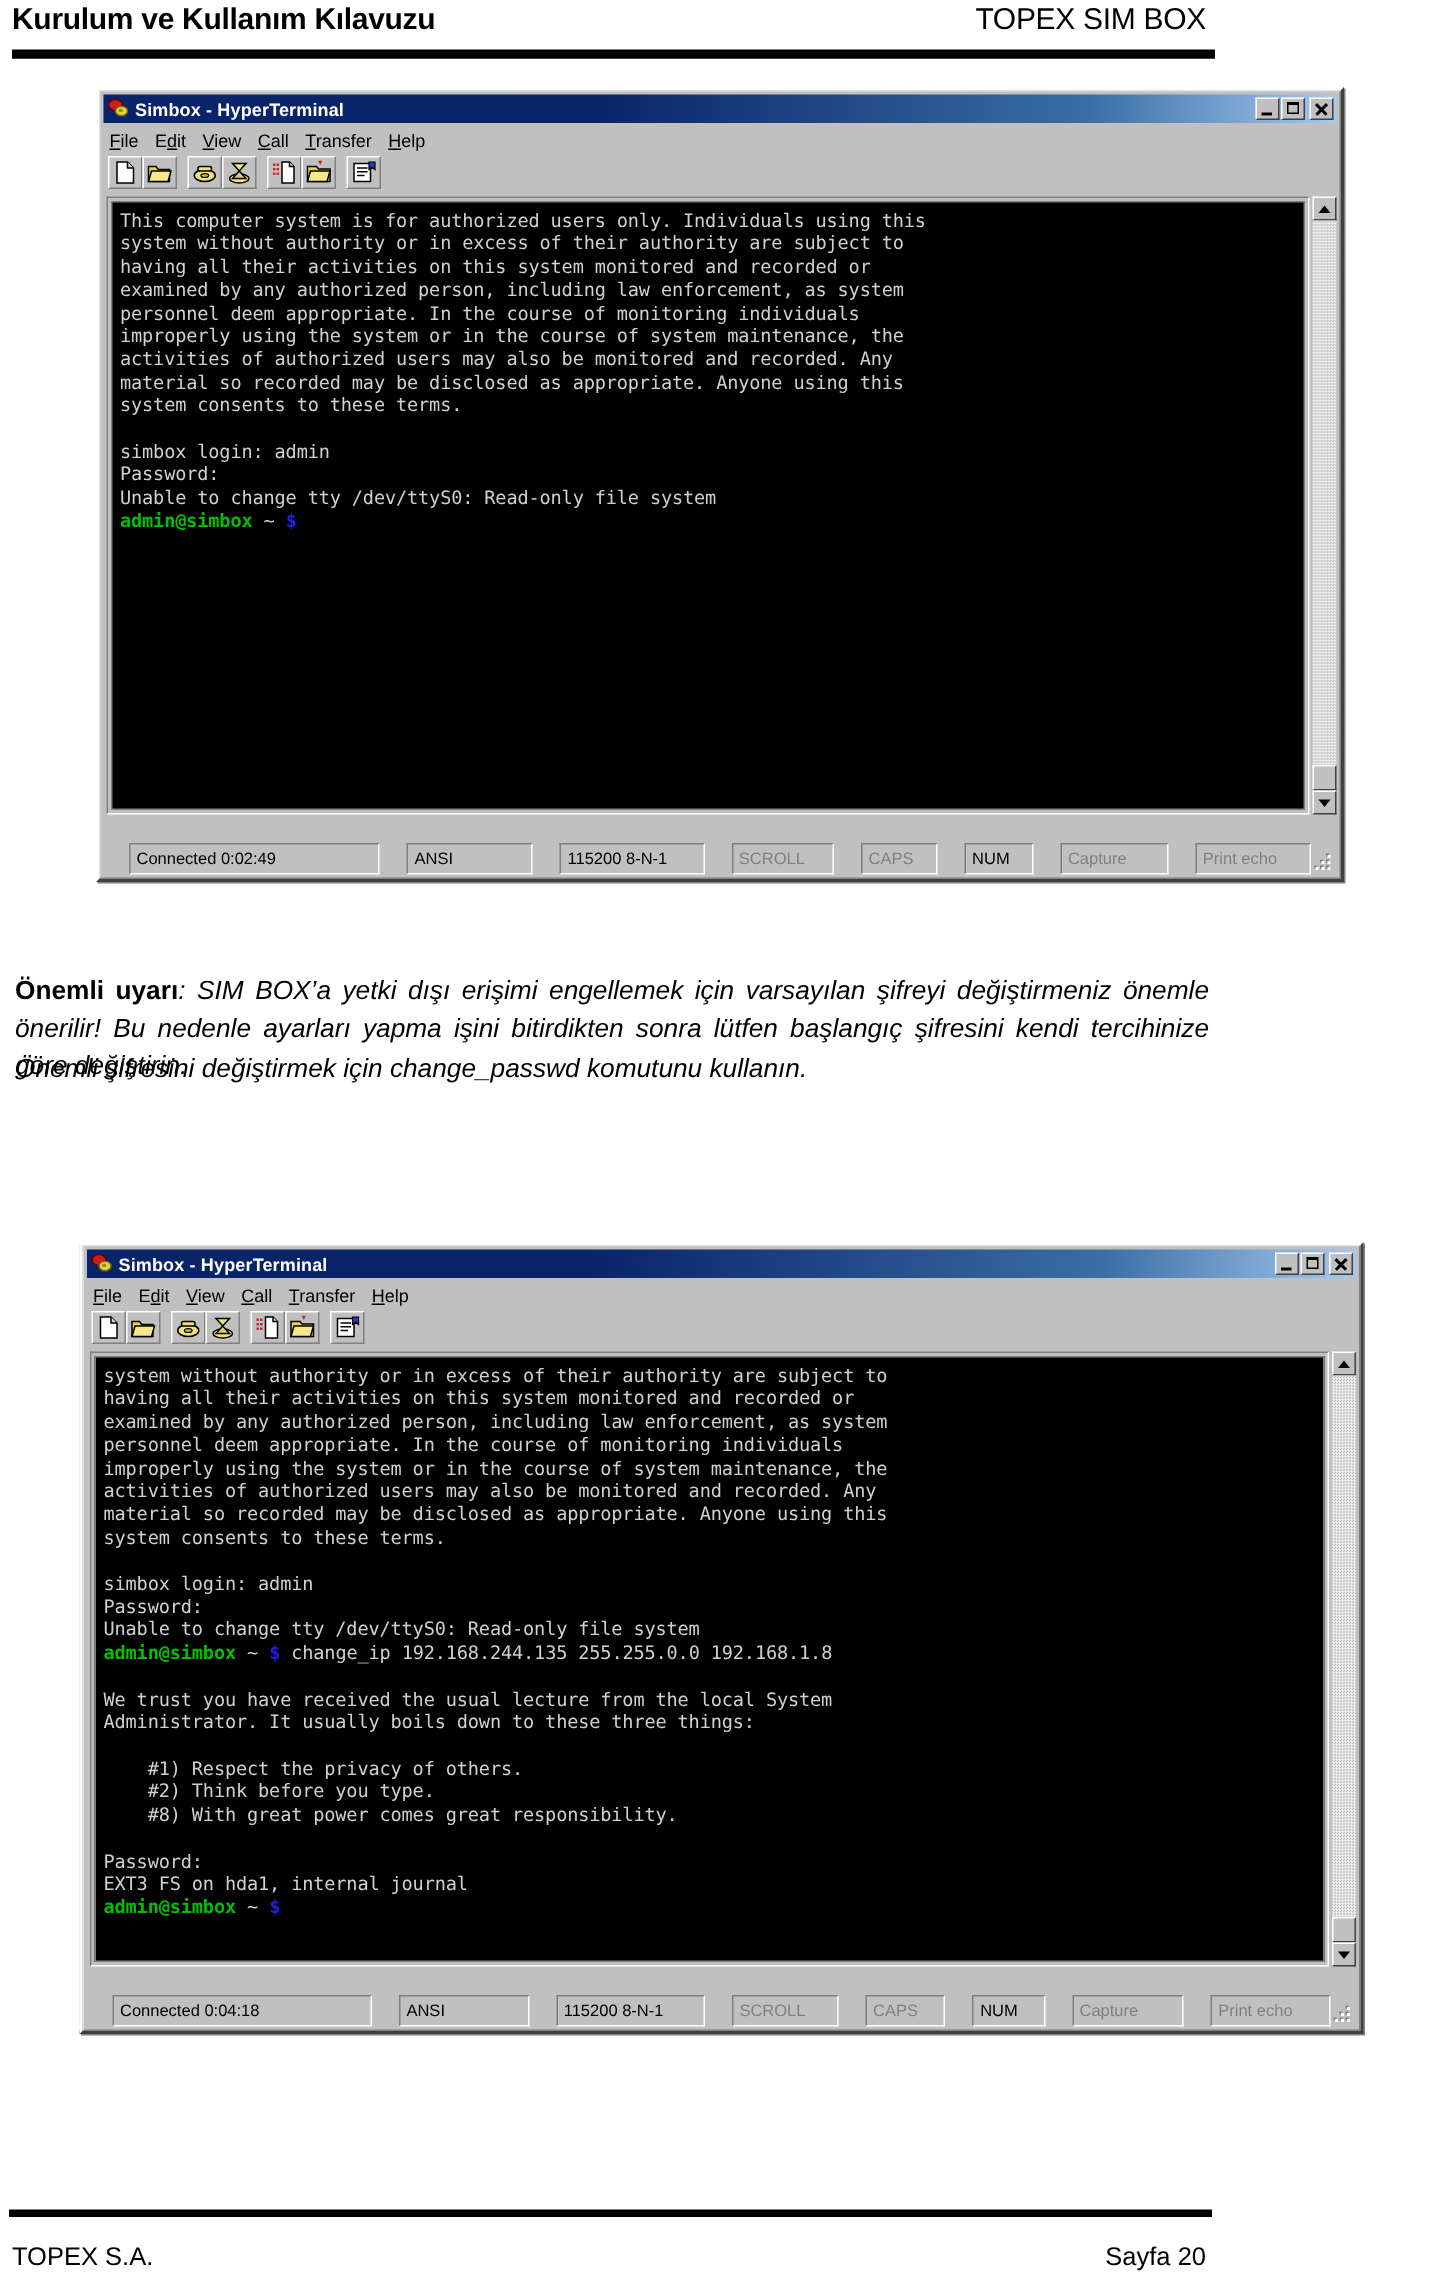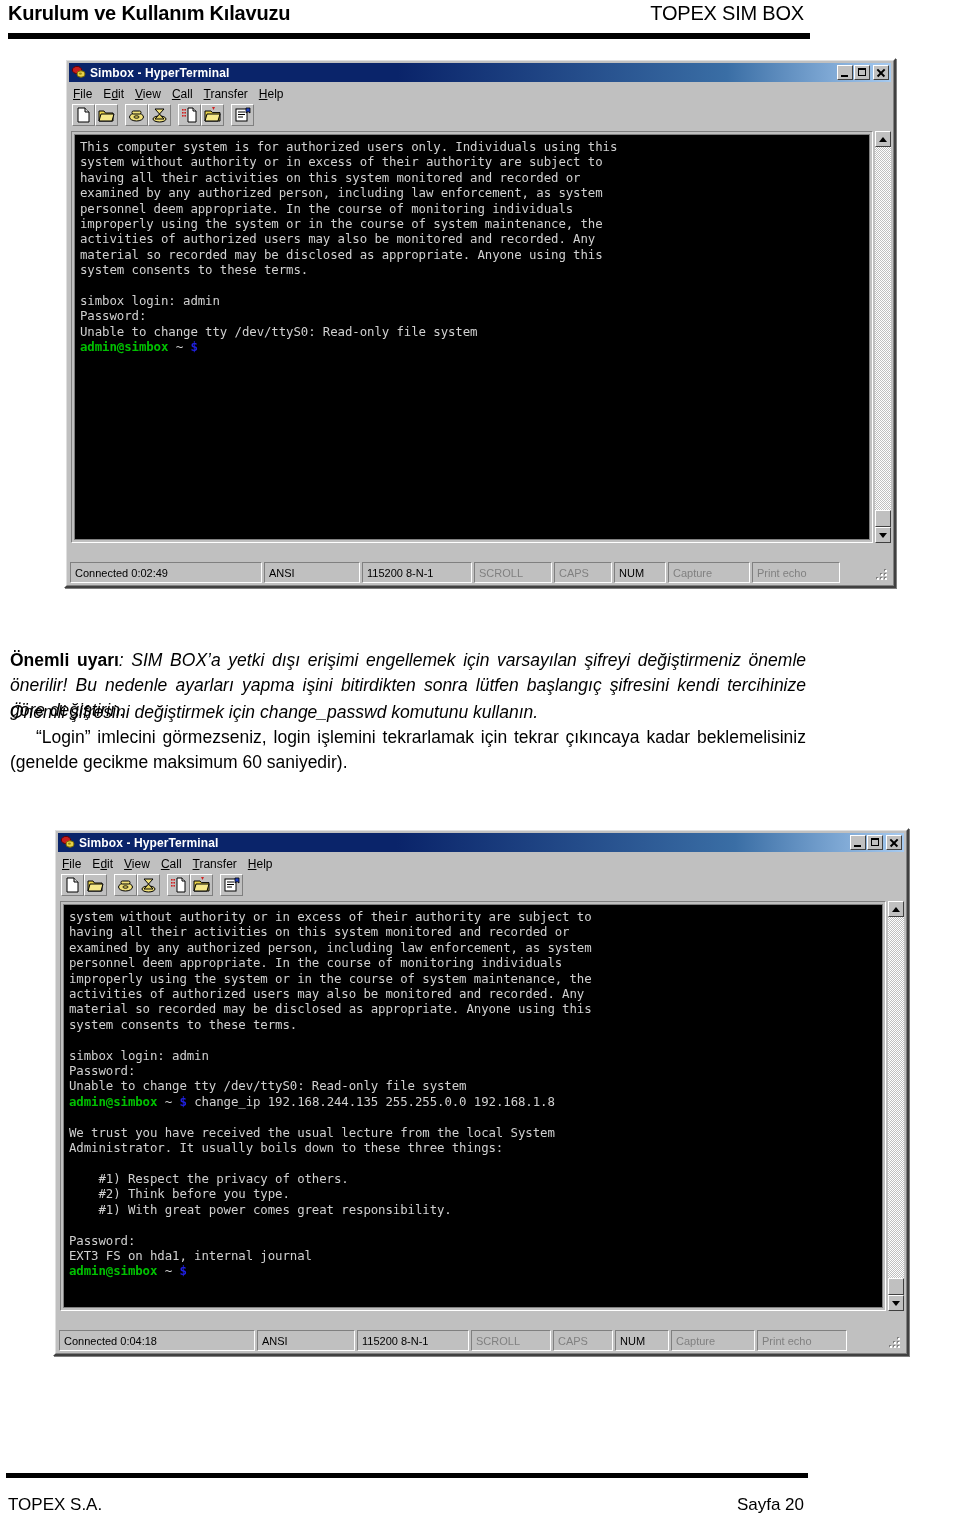--- a/index.html
+++ b/index.html
@@ -265,20 +265,21 @@
     border-bottom: 1px solid #ffffff;
     box-sizing: border-box;
     font-size: 11px;
     font-family: "Liberation Sans", sans-serif;
     display: flex;
     align-items: center;
     padding-left: 4px;
     color: #000;
     white-space: nowrap;
     overflow: hidden;
+    margin-left: 16px;
   }
   .sb-cell.dim { color: #808080; }
   .grip {
     width: 14px;
     align-self: flex-end;
     height: 14px;
     margin-left: auto;
     position: relative;
     flex: none;
   }
@@ -488,21 +489,20 @@
 
     </div>
   </div>
 
   <div class="body-text" style="top:604px;margin-top:44px;">
     <p class="p-warn" style="margin:0;"><b>Önemli uyarı</b><span>: SIM BOX’a yetki dışı erişimi engellemek için varsayılan şifreyi değiştirmeniz önemle önerilir! Bu nedenle ayarları yapma işini bitirdikten sonra lütfen başlangıç şifresini kendi tercihinize göre değiştirin.</span></p>
   </div>
 
   <div class="body-text" style="top:700px;">
     <p class="p-just" style="margin:0; font-style:italic;">Önemli şifresini değiştirmek için change_passwd komutunu kullanın.</p>
-    <p class="p-just indent" style="margin:0;">“Login” imlecini görmezseniz, login işlemini tekrarlamak için tekrar çıkıncaya kadar beklemelisiniz (genelde gecikme maksimum 60 saniyedir).</p>
   </div>
 
   <div class="win" id="win2" style="left:53px; top:828px; width:856px; height:528px;">
     <div class="win-inner">
 
       <div class="titlebar">
         <span class="title-icon">
           <svg width="16" height="15" viewBox="0 0 16 15">
             <ellipse cx="6" cy="5" rx="4.6" ry="3.6" fill="#c81e1e" stroke="#6b0000" stroke-width="1"></ellipse>
             <ellipse cx="10" cy="9" rx="4" ry="3.2" fill="#e8d24a" stroke="#7a6a00" stroke-width="1"></ellipse>
@@ -617,21 +617,21 @@
 <span class="c-white">simbox login: admin</span>
 <span class="c-white">Password:</span>
 <span class="c-white">Unable to change tty /dev/ttyS0: Read-only file system</span>
 <span class="c-green">admin@simbox</span><span class="c-white"> ~ </span><span class="c-blue">$</span><span class="c-white"> change_ip 192.168.244.135 255.255.0.0 192.168.1.8</span>
 <span class="c-white"></span>
 <span class="c-white">We trust you have received the usual lecture from the local System</span>
 <span class="c-white">Administrator. It usually boils down to these three things:</span>
 <span class="c-white"></span>
 <span class="c-white">    #1) Respect the privacy of others.</span>
 <span class="c-white">    #2) Think before you type.</span>
-<span class="c-white">    #1) With great power comes great responsibility.</span>
+<span class="c-white">    #8) With great power comes great responsibility.</span>
 <span class="c-white"></span>
 <span class="c-white">Password:</span>
 <span class="c-white">EXT3 FS on hda1, internal journal</span>
 <span class="c-green">admin@simbox</span><span class="c-white"> ~ </span><span class="c-blue">$</span></div>
           </div>
         </div>
         <div class="vscroll">
           <div class="sb-btn">
               <i class="arrow-up"></i>
             </div>

